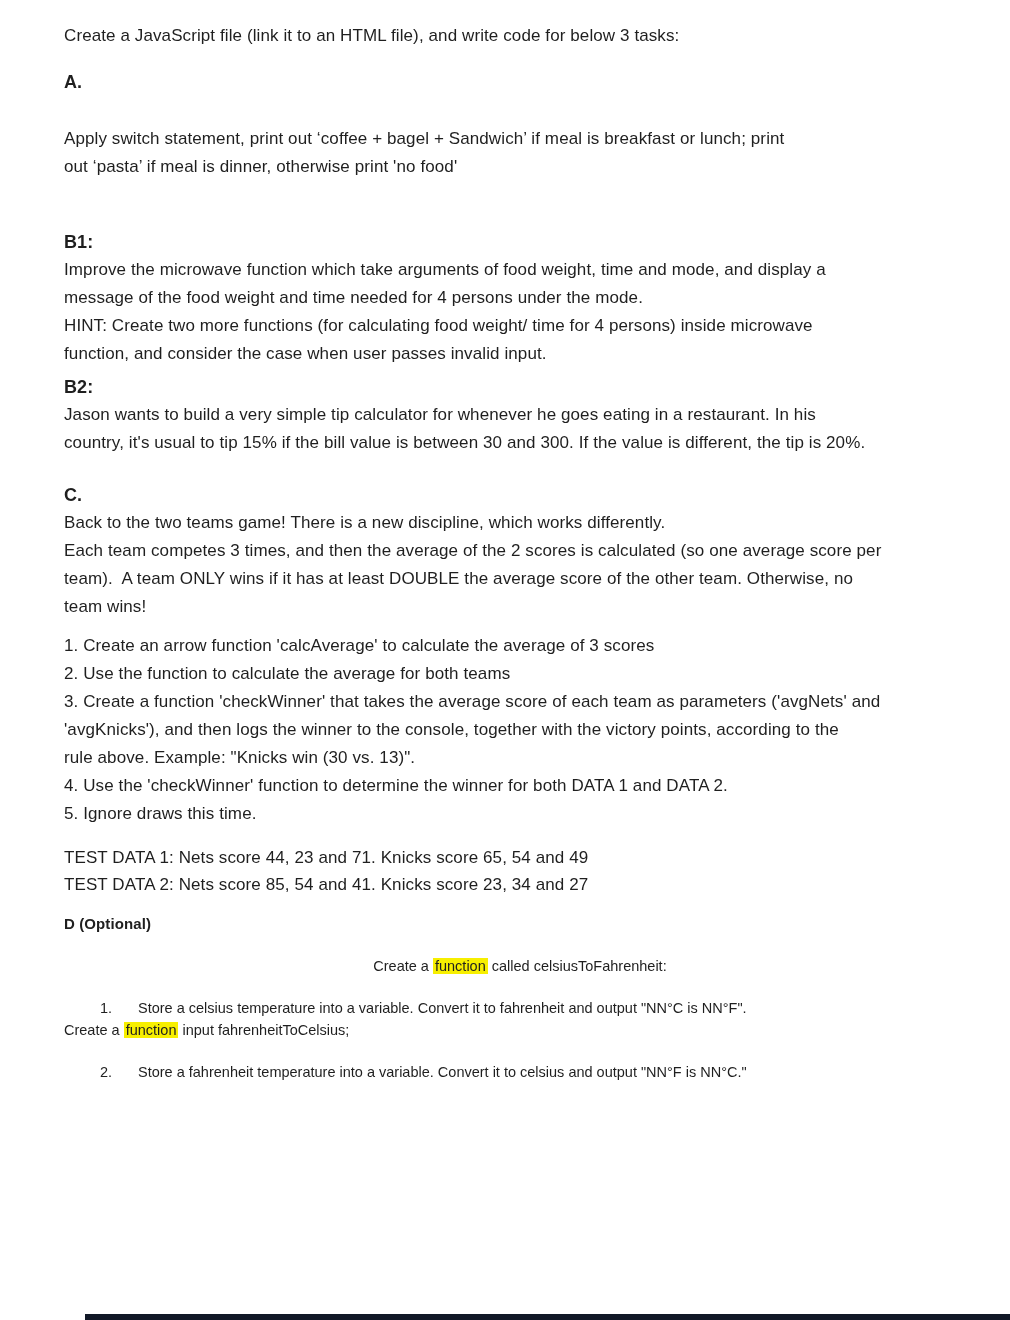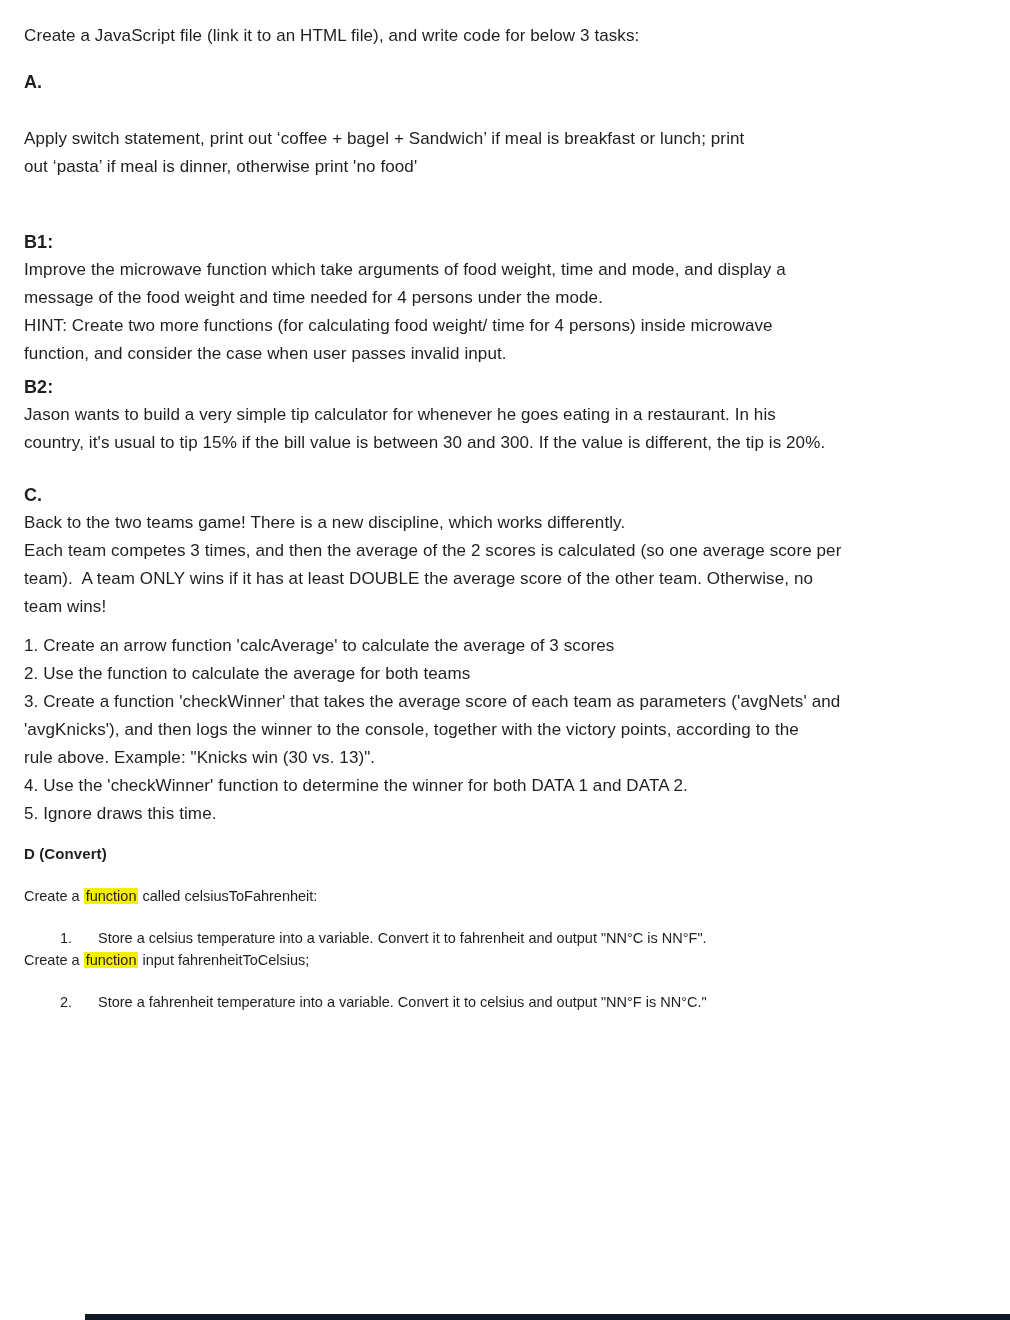--- a/index.html
+++ b/index.html
@@ -14,21 +14,21 @@
     background:#ffffff;
     overflow:hidden;
     position:relative;
     font-family:"Liberation Sans", sans-serif;
     color:var(--txt);
     -webkit-font-smoothing:antialiased;
   }
   .page{
     box-sizing:border-box;
     width:1010px;
-    padding:22px 34px 0 24px;
+    padding:22px 34px 0 64px;
   }
   p{
     margin:0;
     font-size:17px;
     line-height:28px;
     white-space:pre-wrap;
     letter-spacing:0.1px;
   }
   .sec-h{
     font-weight:bold;
@@ -36,21 +36,21 @@
   }
   .mt-a      {margin-top:18px;}
   .mt-abody  {margin-top:29px;}
   .mt-b1     {margin-top:47px;}
   .mt-b2     {margin-top:5px;}
   .mt-items  {margin-top:22px;}
   .mt-c      {margin-top:24px;}
   .mt-clist  {margin-top:11px;}
   .mt-test   {margin-top:16px;}
   .mt-d      {margin-top:16px;}
-  .mt-dline  {margin-top:22px;}
+  .mt-dline  {margin-top:22px;text-align:center;}
   .mt-ditem  {margin-top:22px;}
   .mt-dline2 {margin-top:2px;}
   .test-data{line-height:27px;}
   .hl{
     background:var(--hl);
     padding:0 2px;
   }
   .hl.bold{font-weight:bold;}
   .d-head{
     font-weight:bold;
@@ -119,22 +119,24 @@
   </div>
 
   <p class="mt-clist">1. Create an arrow function 'calcAverage' to calculate the average of 3 scores
 2. Use the function to calculate the average for both teams
 3. Create a function 'checkWinner' that takes the average score of each team as parameters ('avgNets' and
 'avgKnicks'), and then logs the winner to the console, together with the victory points, according to the
 rule above. Example: "Knicks win (30 vs. 13)".
 4. Use the 'checkWinner' function to determine the winner for both DATA 1 and DATA 2.
 5. Ignore draws this time.</p>
 
+  <p class="mt-test test-data">TEST DATA 1: Nets score 44, 23 and 71. Knicks score 65, 54 and 49
+TEST DATA 2: Nets score 85, 54 and 41. Knicks score 23, 34 and 27</p>
 
-  <p class="d-head mt-d">D (Convert)</p>
+  <p class="d-head mt-d">D (Optional)</p>
 
   <p class="d-text mt-dline"><span>Create a </span><span class="hl">function</span><span> called celsiusToFahrenheit:</span></p>
 
   <div class="d-item mt-ditem">
     <span class="d-num">1.</span>
     <span>Store a celsius temperature into a variable. Convert it to fahrenheit and output "NN°C is NN°F".</span>
   </div>
 
   <p class="d-text mt-dline2"><span>Create a </span><span class="hl">function</span><span> input fahrenheitToCelsius;</span></p>
 

